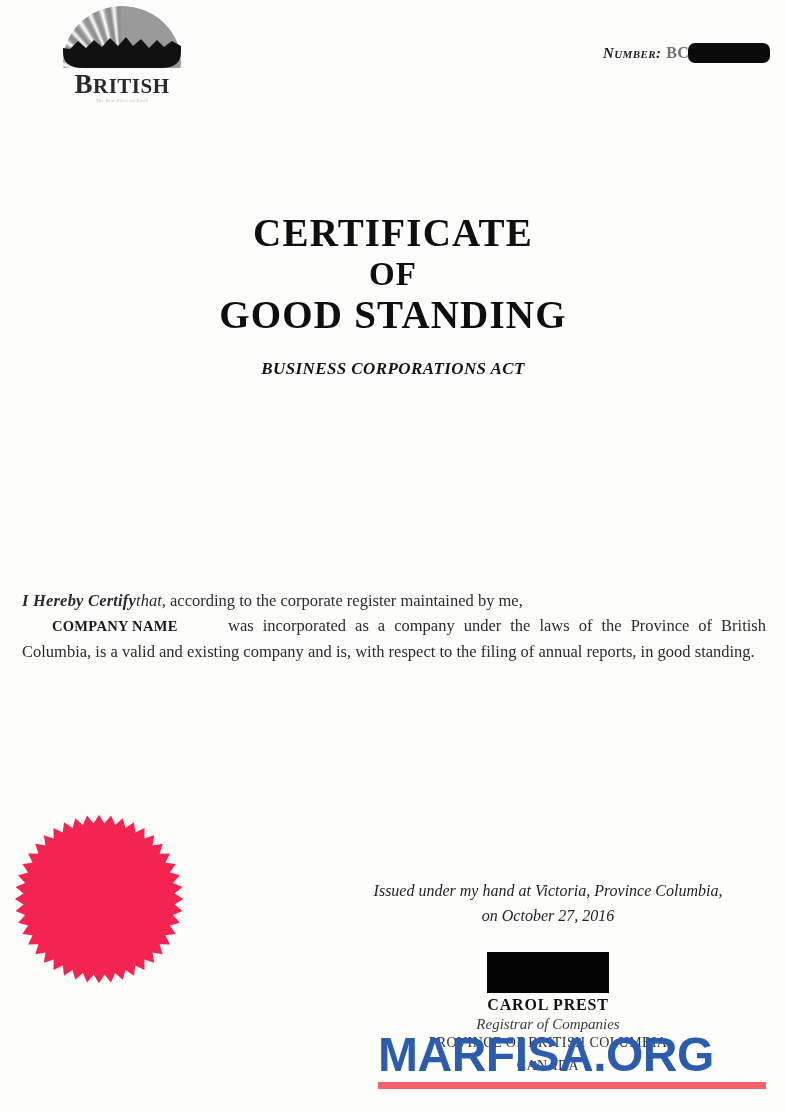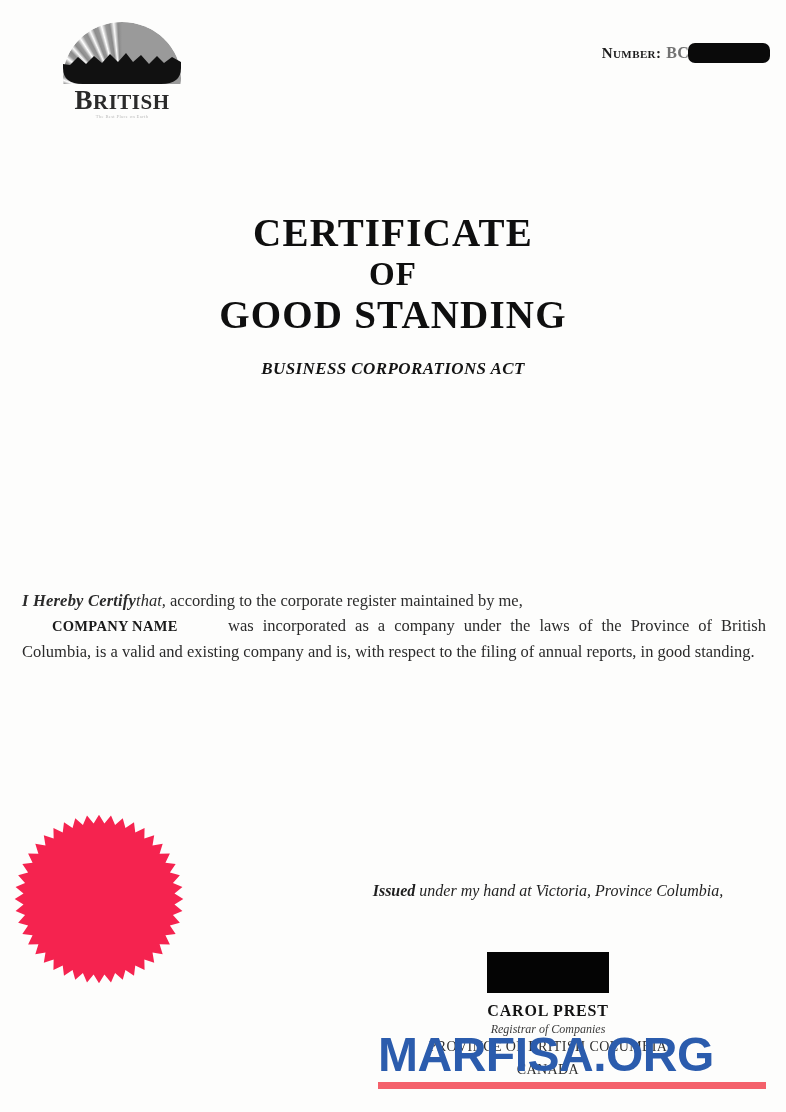--- a/index.html
+++ b/index.html
@@ -21,21 +21,21 @@
   #page {
     position: absolute;
     inset: 0;
     background: #fdfdfc;
   }
 
   
   #logo-block {
     position: absolute;
     left: 52px;
-    top: 22px;
+    top: 6px;
     width: 140px;
     text-align: center;
   }
   .logo-mark {
     position: relative;
     width: 118px;
     height: 62px;
     margin: 0 auto;
     overflow: hidden;
   }
@@ -104,20 +104,21 @@
   
   #number-line {
     position: absolute;
     right: 16px;
     top: 41px;
     display: flex;
     align-items: center;
     height: 24px;
   }
   .number-label {
+    font-style: italic;
     font-weight: 700;
     font-size: 15px;
     font-variant: small-caps;
     letter-spacing: 0.4px;
     color: #1c1c1c;
     white-space: nowrap;
   }
   .number-prefix {
     font-weight: 700;
     font-size: 16px;
@@ -208,50 +209,50 @@
     position: absolute;
     left: 330px;
     right: 20px;
     top: 878px;
     text-align: center;
     font-style: italic;
     font-size: 16px;
     line-height: 25px;
     color: #1f1f1f;
   }
-  .issued-word { font-weight: 700; }
+  .issued-word { font-weight: 400; }
   .issued-l2 { display: block; }
 
   
   #signature-block {
     position: absolute;
     left: 330px;
     right: 20px;
     top: 952px;
     text-align: center;
   }
   .signature-redaction {
     display: block;
     width: 122px;
     height: 41px;
     margin: 0 auto;
     background: #040404;
   }
   .registrar-name {
     display: block;
-    margin-top: 9px;
+    margin-top: 3px;
     font-size: 16px;
     font-weight: 700;
     letter-spacing: 0.8px;
     color: #131313;
   }
   .registrar-title {
     display: block;
     margin-top: 2px;
-    font-size: 12px;
+    font-size: 15px;
     font-style: italic;
     color: #3a3a3a;
   }
   .registrar-province {
     display: block;
     margin-top: 2px;
     font-size: 14px;
     letter-spacing: 0.4px;
     color: #2e2e2e;
   }
@@ -333,20 +334,21 @@
     <span class="act-line">BUSINESS CORPORATIONS ACT</span>
   </div>
 
   <svg id="seal" viewBox="0 0 200 200">
     <polygon id="seal-poly" fill="#f5234f" points="100.00,2.00 106.28,12.22 113.95,3.00 118.71,14.01 127.61,5.97 130.75,17.55 140.71,10.86 142.17,22.76 152.98,17.56 152.74,29.55 164.18,25.94 162.23,37.77 174.06,35.82 170.45,47.26 182.44,47.02 177.24,57.83 189.14,59.29 182.45,69.25 194.03,72.39 185.99,81.29 197.00,86.05 187.78,93.72 198.00,100.00 187.78,106.28 197.00,113.95 185.99,118.71 194.03,127.61 182.45,130.75 189.14,140.71 177.24,142.17 182.44,152.98 170.45,152.74 174.06,164.18 162.23,162.23 164.18,174.06 152.74,170.45 152.98,182.44 142.17,177.24 140.71,189.14 130.75,182.45 127.61,194.03 118.71,185.99 113.95,197.00 106.28,187.78 100.00,198.00 93.72,187.78 86.05,197.00 81.29,185.99 72.39,194.03 69.25,182.45 59.29,189.14 57.83,177.24 47.02,182.44 47.26,170.45 35.82,174.06 37.77,162.23 25.94,164.18 29.55,152.74 17.56,152.98 22.76,142.17 10.86,140.71 17.55,130.75 5.97,127.61 14.01,118.71 3.00,113.95 12.22,106.28 2.00,100.00 12.22,93.72 3.00,86.05 14.01,81.29 5.97,72.39 17.55,69.25 10.86,59.29 22.76,57.83 17.56,47.02 29.55,47.26 25.94,35.82 37.77,37.77 35.82,25.94 47.26,29.55 47.02,17.56 57.83,22.76 59.29,10.86 69.25,17.55 72.39,5.97 81.29,14.01 86.05,3.00 93.72,12.22"></polygon>
   </svg>
 
   <div id="issued-block">
     <span><span class="issued-word">Issued</span>
       <span>under my hand at Victoria, Province Columbia,</span></span>
+    <span class="issued-l2">on October 27, 2016</span>
   </div>
 
   <div id="signature-block">
     <span class="signature-redaction"></span>
     <span class="registrar-name">CAROL PREST</span>
     <span class="registrar-title">Registrar of Companies</span>
     <span class="registrar-province">PROVINCE OF BRITISH COLUMBIA</span>
     <span class="registrar-country">CANADA</span>
   </div>
 

